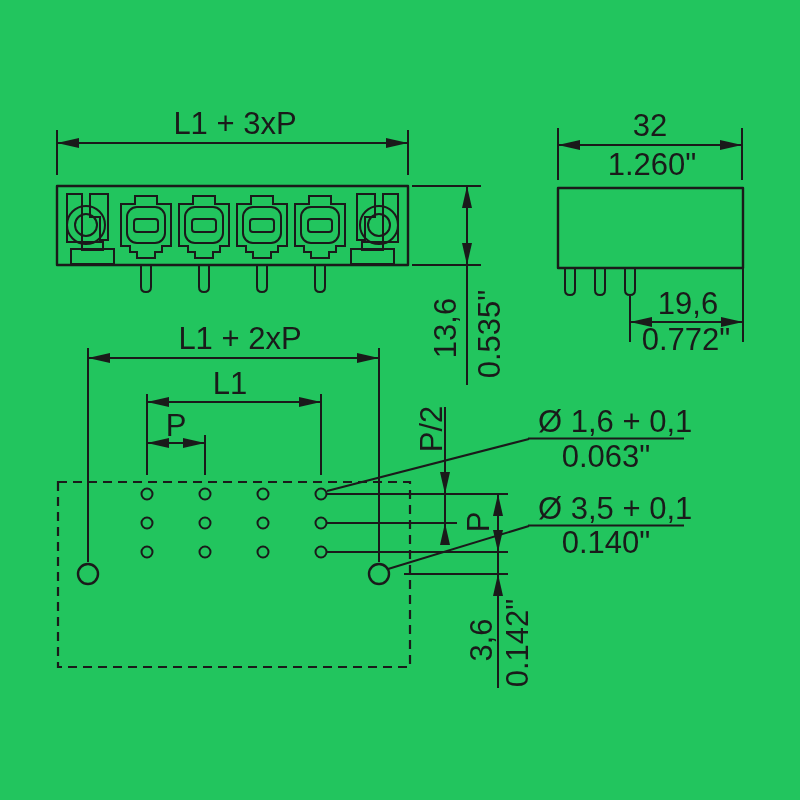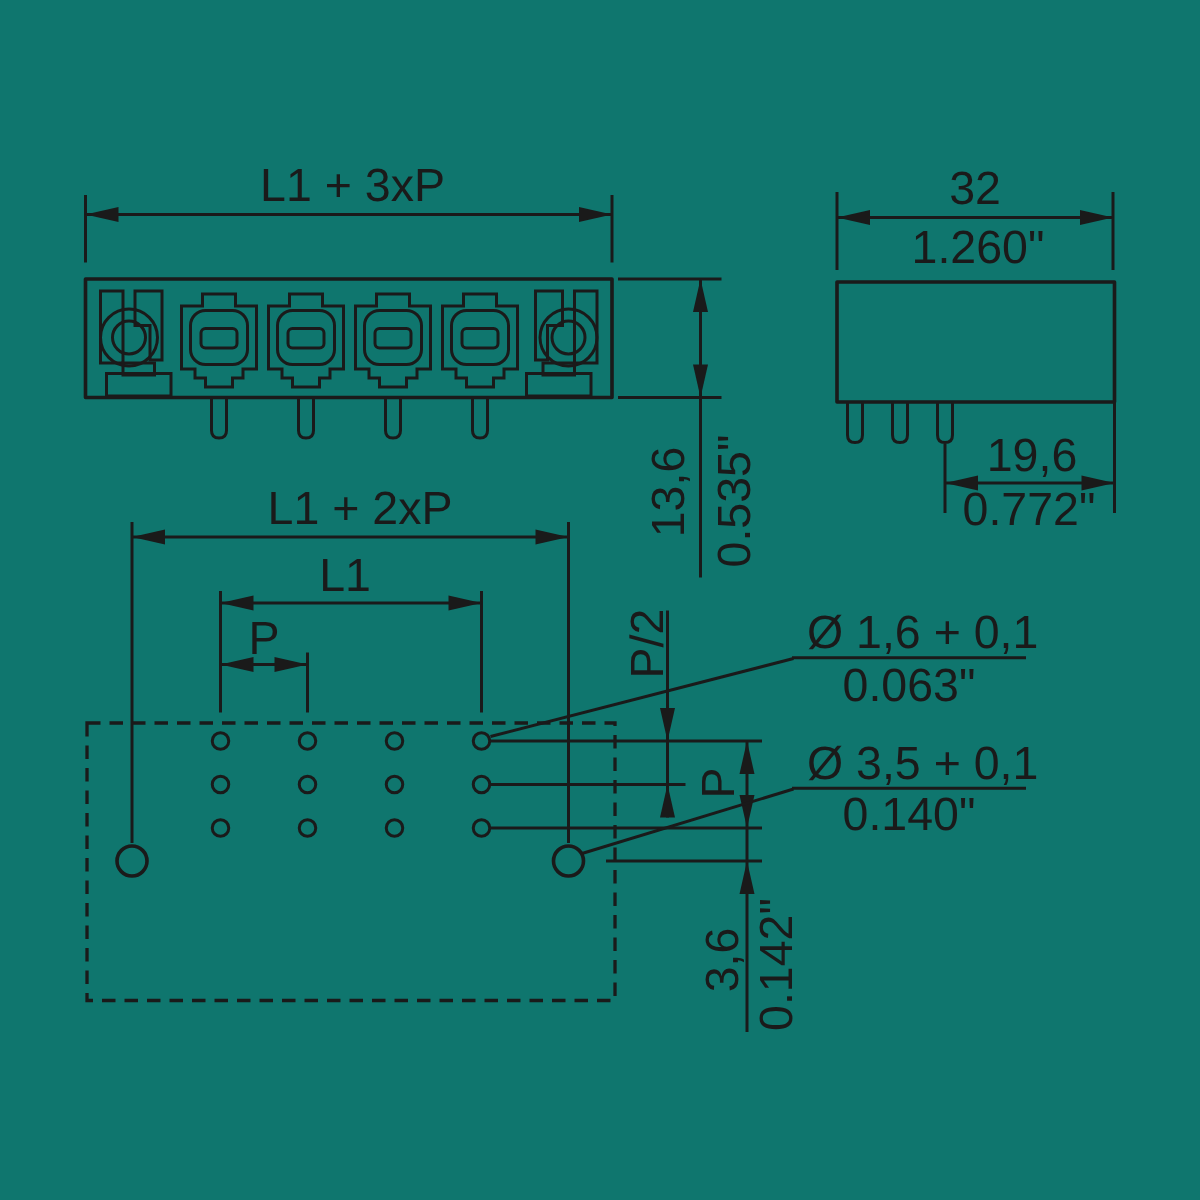--- a/index.html
+++ b/index.html
@@ -1,16 +1,16 @@
 <!DOCTYPE html>
 <html><head>
 <meta charset="utf-8">
 <style>
   html,body{margin:0;padding:0;background:#ffffff;}
-  .page{width:800px;height:800px;background:#0f766e;position:relative;overflow:hidden;}
+  .page{width:800px;height:800px;background:#22c55e;position:relative;overflow:hidden;}
   svg{display:block;}
   text{font-family:"Liberation Sans","DejaVu Sans",sans-serif;fill:#1a1a1a;}
   .dim{font-size:31px;}
   .ln{stroke:#1a1a1a;stroke-width:2;fill:none;}
   .thick{stroke:#1a1a1a;stroke-width:2.4;fill:none;stroke-linejoin:round;}
   .arrow{fill:#1a1a1a;stroke:none;}
   .dash{stroke:#1a1a1a;stroke-width:2.2;fill:none;stroke-dasharray:9 6;}
 </style>
 </head>
 <body>

